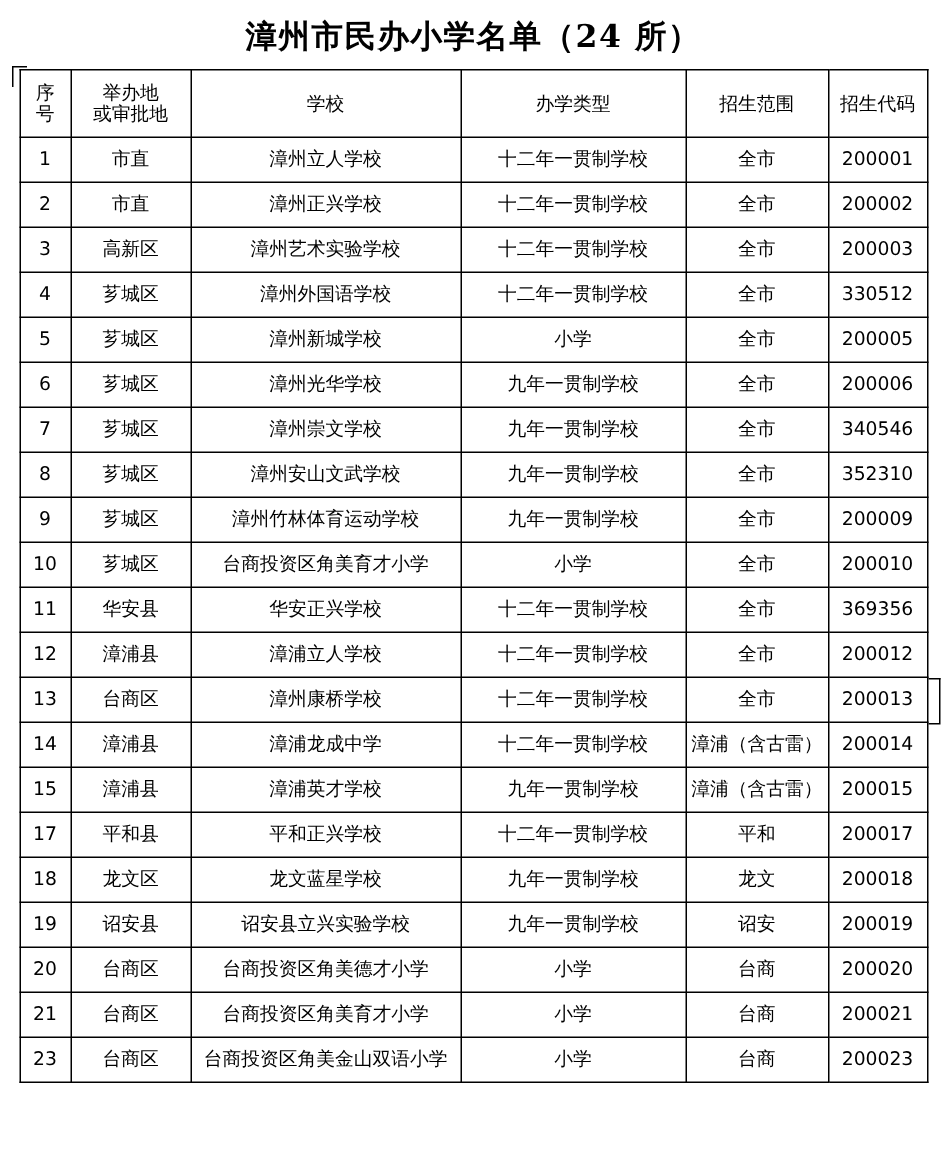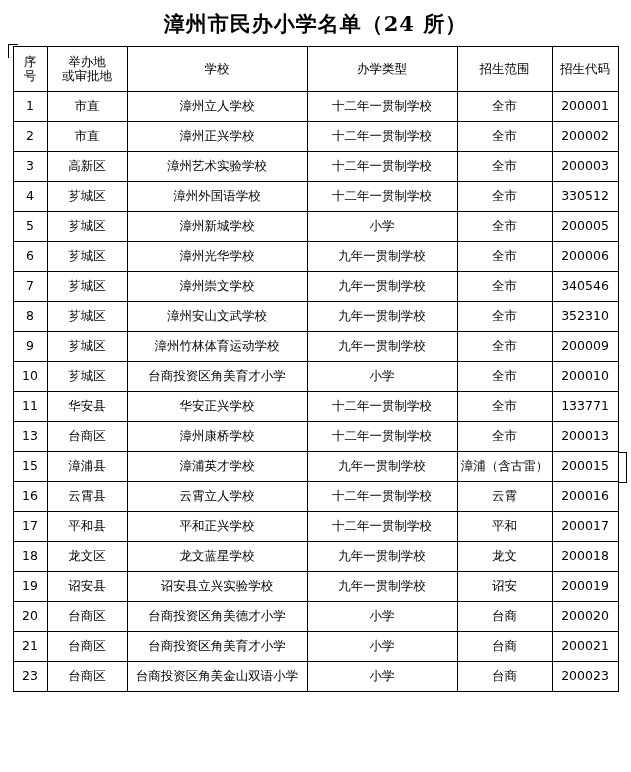--- a/index.html
+++ b/index.html
@@ -219,47 +219,55 @@
         <td>小学</td>
         <td>全市</td>
         <td>200010</td>
       </tr>
       <tr>
         <td class="idx-cell">11</td>
         <td>华安县</td>
         <td>华安正兴学校</td>
         <td>十二年一贯制学校</td>
         <td>全市</td>
-        <td>133771</td>
+        <td>369356</td>
+      </tr>
+      <tr>
+        <td class="idx-cell">12</td>
+        <td>漳浦县</td>
+        <td>漳浦立人学校</td>
+        <td>十二年一贯制学校</td>
+        <td>全市</td>
+        <td>200012</td>
       </tr>
       <tr>
         <td class="idx-cell">13</td>
         <td>台商区</td>
         <td>漳州康桥学校</td>
         <td>十二年一贯制学校</td>
         <td>全市</td>
         <td>200013</td>
       </tr>
       <tr>
+        <td class="idx-cell">14</td>
+        <td>漳浦县</td>
+        <td>漳浦龙成中学</td>
+        <td>十二年一贯制学校</td>
+        <td>漳浦（含古雷）</td>
+        <td>200014</td>
+      </tr>
+      <tr>
         <td class="idx-cell">15</td>
         <td>漳浦县</td>
         <td>漳浦英才学校</td>
         <td>九年一贯制学校</td>
         <td>漳浦（含古雷）</td>
         <td>200015</td>
       </tr>
       <tr>
-        <td class="idx-cell">16</td>
-        <td>云霄县</td>
-        <td>云霄立人学校</td>
-        <td>十二年一贯制学校</td>
-        <td>云霄</td>
-        <td>200016</td>
-      </tr>
-      <tr>
         <td class="idx-cell">17</td>
         <td>平和县</td>
         <td>平和正兴学校</td>
         <td>十二年一贯制学校</td>
         <td>平和</td>
         <td>200017</td>
       </tr>
       <tr>
         <td class="idx-cell">18</td>
         <td>龙文区</td>

